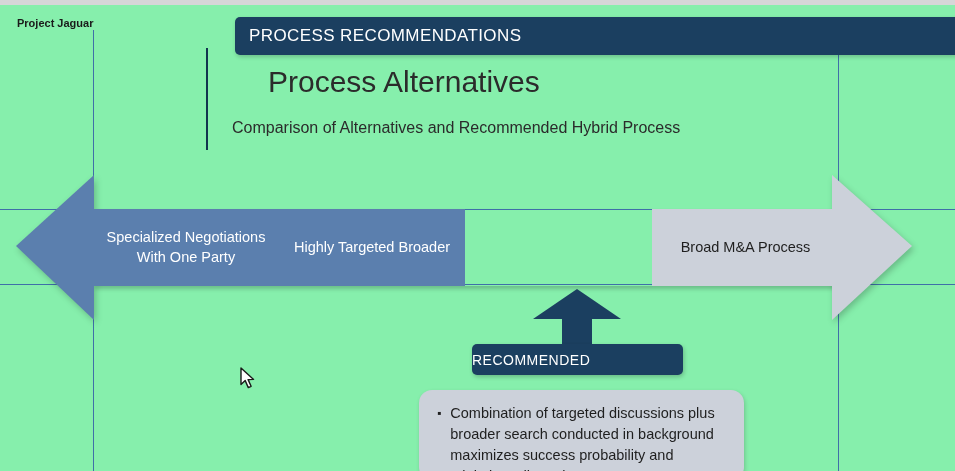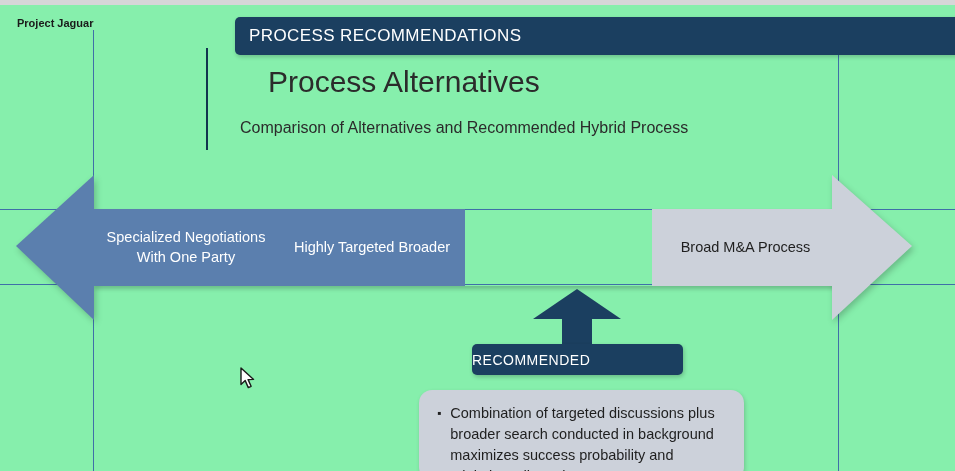--- a/index.html
+++ b/index.html
@@ -83,21 +83,21 @@
     left: 240px;
     top: 65px;
     font-size: 30px;
     color: #2b2b2b;
     font-weight: normal;
     white-space: nowrap;
     margin-left: 28px;
   }
   .slide-subtitle {
     position: absolute;
-    left: 240px;
+    left: 232px;
     top: 119px;
     font-size: 16px;
     color: #2b2b2b;
     white-space: nowrap;
   }
 
   
   .project-tag {
     position: absolute;
     left: 17px;

